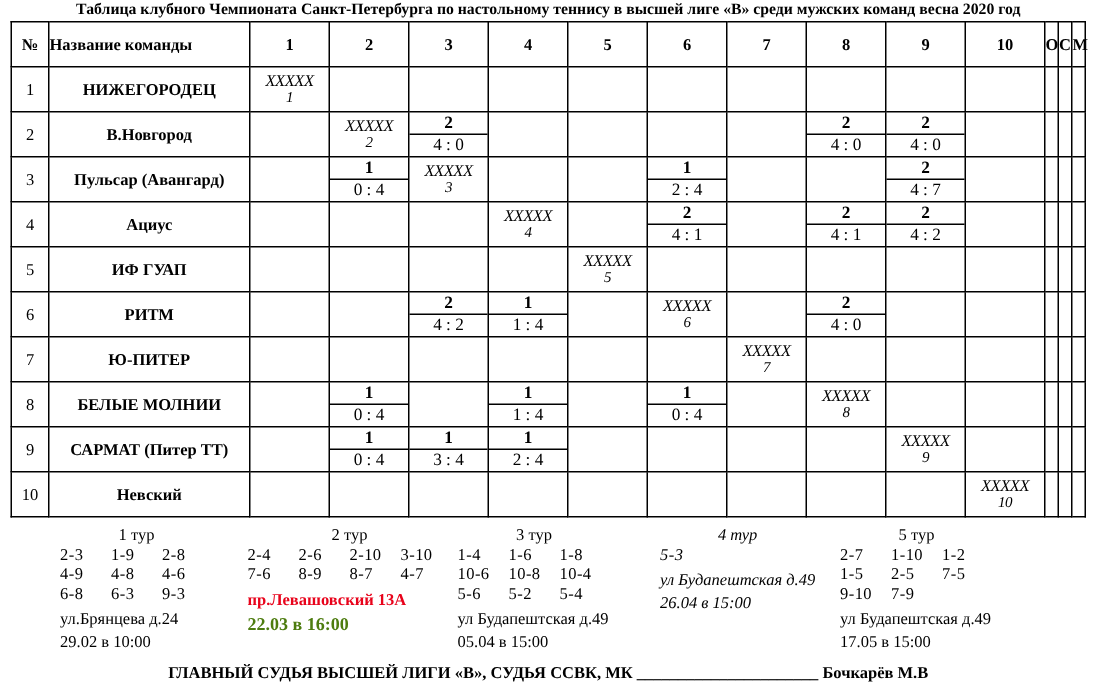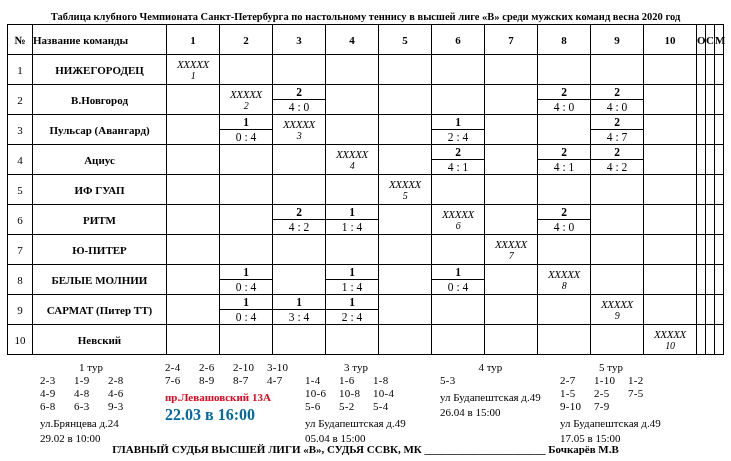--- a/index.html
+++ b/index.html
@@ -8,21 +8,21 @@
     background:#ffffff;
     font-family:"Liberation Serif", serif;
     color:#000;
     overflow:hidden;
     position:relative;
   }
   .title{
     text-align:center;
     font-size:10.5px;
     font-weight:bold;
-    padding-top:11px;
+    padding-top:1px;
     padding-bottom:2px;
     letter-spacing:0px;
   }
   table.main{
     border-collapse:collapse;
     width:717px;
     margin:0 auto;
     table-layout:fixed;
   }
   table.main td, table.main th{
@@ -103,21 +103,21 @@
     margin-top:5px;
     font-size:11px;
     white-space:nowrap;
   }
   .date{
     margin-top:3px;
     font-size:11px;
     white-space:nowrap;
   }
   .hl{color:#e8031b;font-weight:bold;}
-  .hl2{color:#0369a1;font-weight:bold;font-size:16px;}
+  .hl2{color:#4d7c0f;font-weight:bold;font-size:12px;}
   .footer{
     position:absolute;
     left:0;right:0;
     bottom:6px;
     text-align:center;
     font-size:11px;
     font-weight:bold;
   }
 </style>
 </head>
@@ -444,38 +444,39 @@
       <div class="tlabel">1 тур</div>
       <div class="pairs">
         <div class="prow"><span style="width:34px">2-3</span><span style="width:34px">1-9</span><span style="width:34px">2-8</span></div>
         <div class="prow"><span style="width:34px">4-9</span><span style="width:34px">4-8</span><span style="width:34px">4-6</span></div>
         <div class="prow"><span style="width:34px">6-8</span><span style="width:34px">6-3</span><span style="width:34px">9-3</span></div>
       </div>
       <div class="addr">ул.Брянцева д.24</div>
       <div class="date">29.02 в 10:00</div>
     </div>
     <div class="tour" style="left: 165px;">
+      <div class="tlabel">2 тур</div>
       <div class="pairs">
         <div class="prow"><span style="width:34px">2-4</span><span style="width:34px">2-6</span><span style="width:34px">2-10</span><span style="width:34px">3-10</span></div>
         <div class="prow"><span style="width:34px">7-6</span><span style="width:34px">8-9</span><span style="width:34px">8-7</span><span style="width:34px">4-7</span></div>
       </div>
       <div class="addr hl">пр.Левашовский 13А</div>
       <div class="date hl2">22.03 в 16:00</div>
     </div>
     <div class="tour" style="left: 305px;">
       <div class="tlabel">3 тур</div>
       <div class="pairs">
         <div class="prow"><span style="width:34px">1-4</span><span style="width:34px">1-6</span><span style="width:34px">1-8</span></div>
         <div class="prow"><span style="width:34px">10-6</span><span style="width:34px">10-8</span><span style="width:34px">10-4</span></div>
         <div class="prow"><span style="width:34px">5-6</span><span style="width:34px">5-2</span><span style="width:34px">5-4</span></div>
       </div>
       <div class="addr">ул Будапештская д.49</div>
       <div class="date">05.04 в 15:00</div>
     </div>
-    <div class="tour" style="left: 440px;">
+    <div class="tour" style="left: 440px; font-style: italic;">
       <div class="tlabel">4 тур</div>
       <div class="pairs">
         <div class="prow"><span style="width:34px">5-3</span></div>
       </div>
       <div class="addr">ул Будапештская  д.49</div>
       <div class="date">26.04 в 15:00</div>
     </div>
     <div class="tour" style="left: 560px;">
       <div class="tlabel">5 тур</div>
       <div class="pairs">

